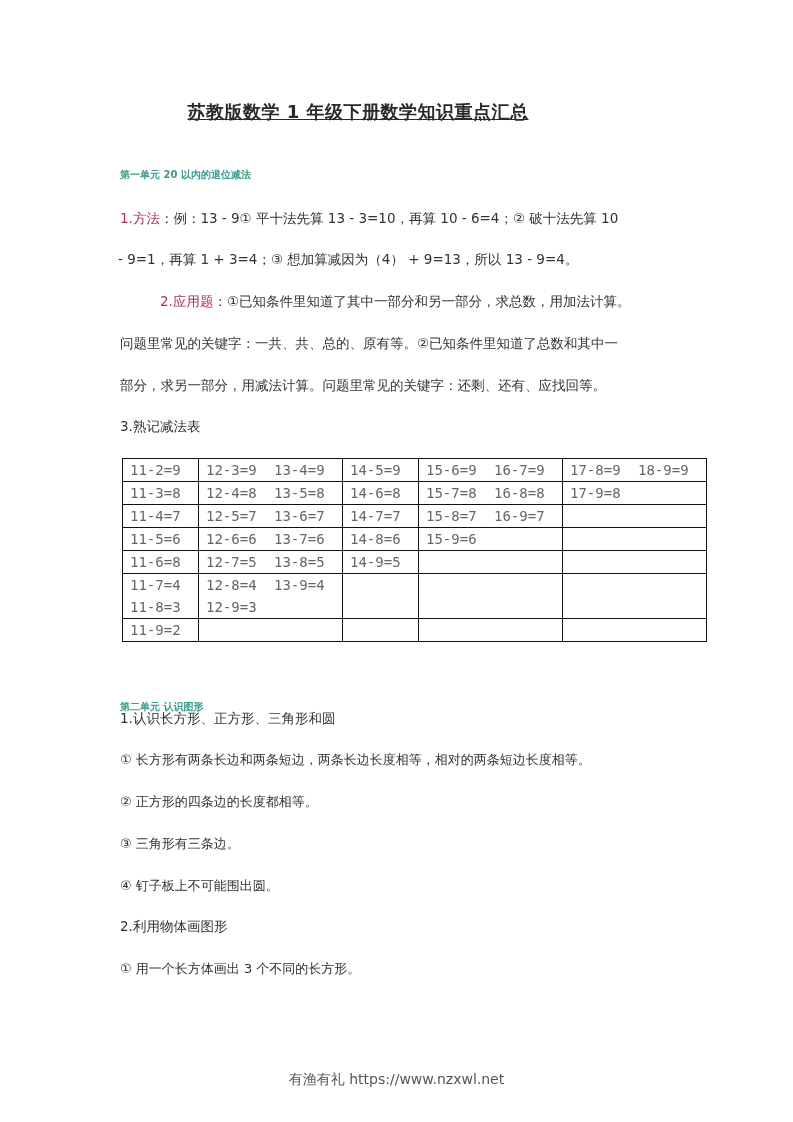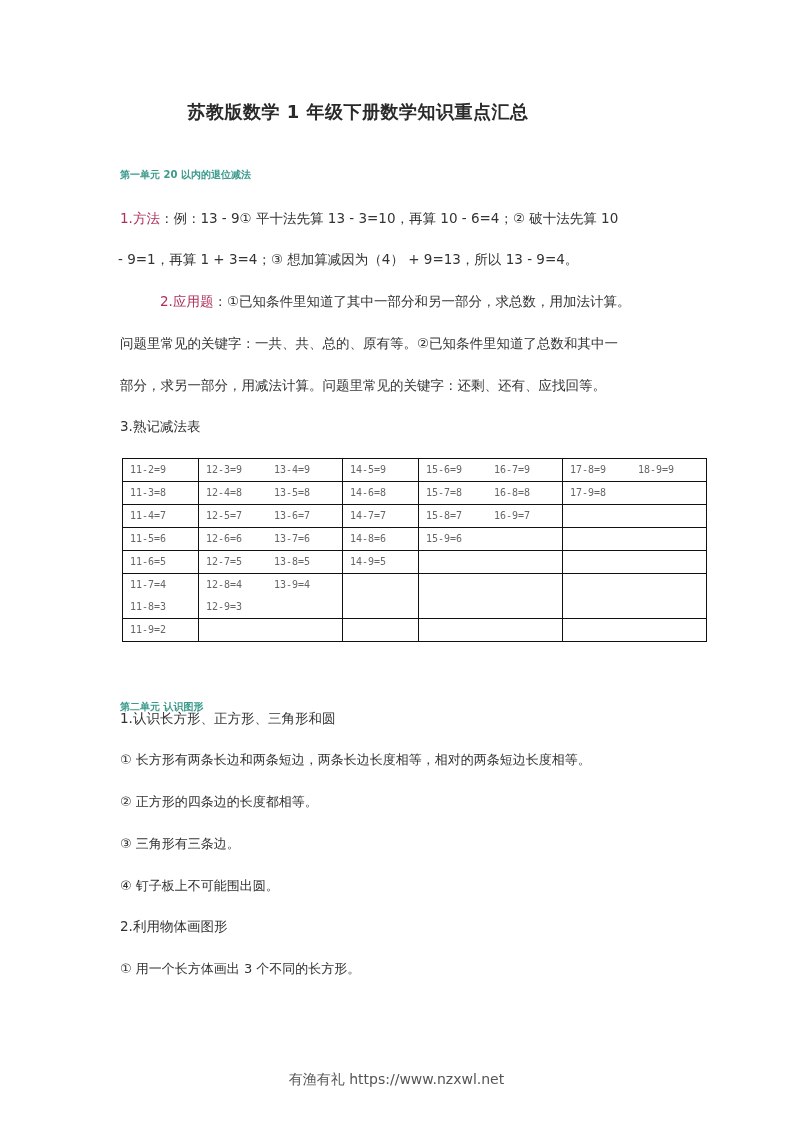--- a/index.html
+++ b/index.html
@@ -1,24 +1,24 @@
 <!DOCTYPE html>
 <html><head>
   <meta charset="utf-8">
   <style>
     html, body { margin: 0; padding: 0; background: #ffffff; }
     body { width: 793px; height: 1122px; position: relative; overflow: hidden;
            font-family: "DejaVu Sans", "Liberation Sans", sans-serif; color: #333333; }
     .abs { position: absolute; white-space: nowrap; }
-    .title { left: 0; width: 716px; top: 100px; text-align: center; font-size: 18px; font-weight: bold; color: #2a2a2a; letter-spacing: 0.5px; }
+    .title { left: 0; width: 716px; top: 100px; text-align: center; font-size: 18px; font-weight: bold; color: #2a2a2a; letter-spacing: 0.5px; text-decoration: underline; }
     .unit { font-size: 10px; font-weight: bold; color: #3a9a8c; }
     .sub { color: #b0305a; }
     .para { font-size: 13.5px; color: #333; }
     .line { left: 120px; font-size: 13px; color: #333; }
-    table.sub-table { position: absolute; left: 122px; top: 458px; border-collapse: collapse; font-family: "DejaVu Sans Mono", "Liberation Mono", monospace; font-size: 10px; color: #666; }
+    table.sub-table { position: absolute; left: 122px; top: 458px; border-collapse: collapse; font-family: "DejaVu Sans Mono", "Liberation Mono", monospace; font-size: 14px; color: #666; }
     table.sub-table td { border: 1.5px solid #111; padding: 0 0 0 7px; vertical-align: top; }
     table.sub-table td .row { height: 22px; line-height: 22px; display: flex; }
     table.sub-table td .row span { display: inline-block; width: 68px; }
     .footer { left: 0; width: 793px; top: 1071px; text-align: center; font-size: 14px; color: #555; }
   </style>
 </head>
 <body>
 
 <div class="abs title">苏教版数学 1 年级下册数学知识重点汇总</div>
 
@@ -143,21 +143,21 @@
             <span>15-9=6</span>
           </div>
         </td>
     <td>
           <div class="row"></div>
         </td>
   </tr>
   <tr>
     <td>
           <div class="row">
-            <span>11-6=5</span>
+            <span>11-6=8</span>
           </div>
         </td>
     <td>
           <div class="row">
             <span>12-7=5</span>
             <span>13-8=5</span>
           </div>
         </td>
     <td>
           <div class="row">

